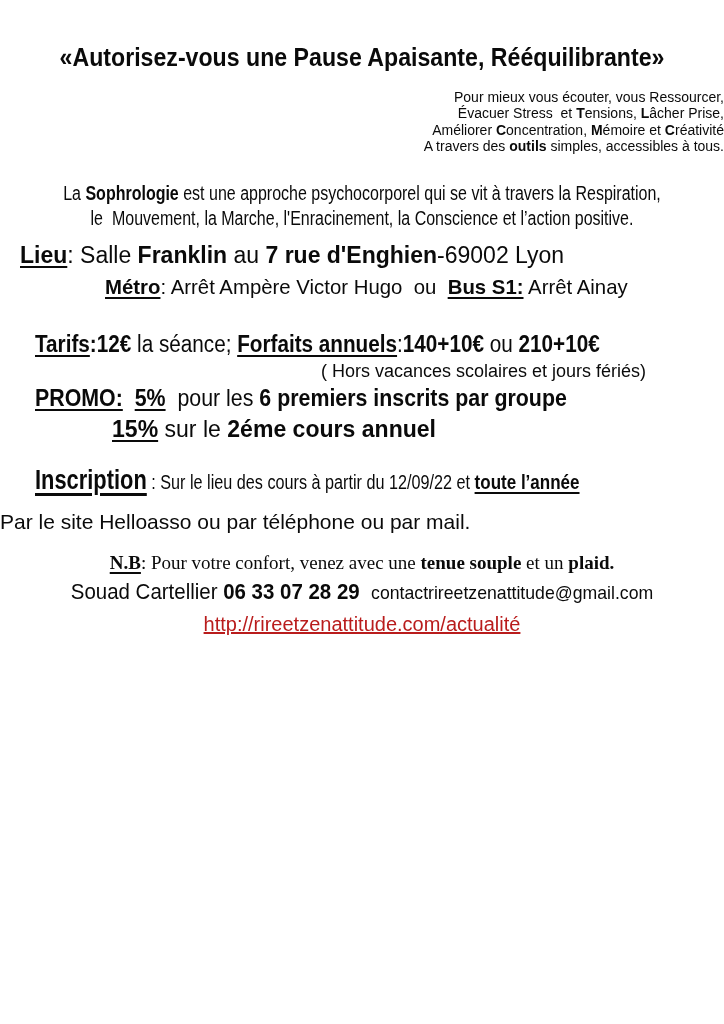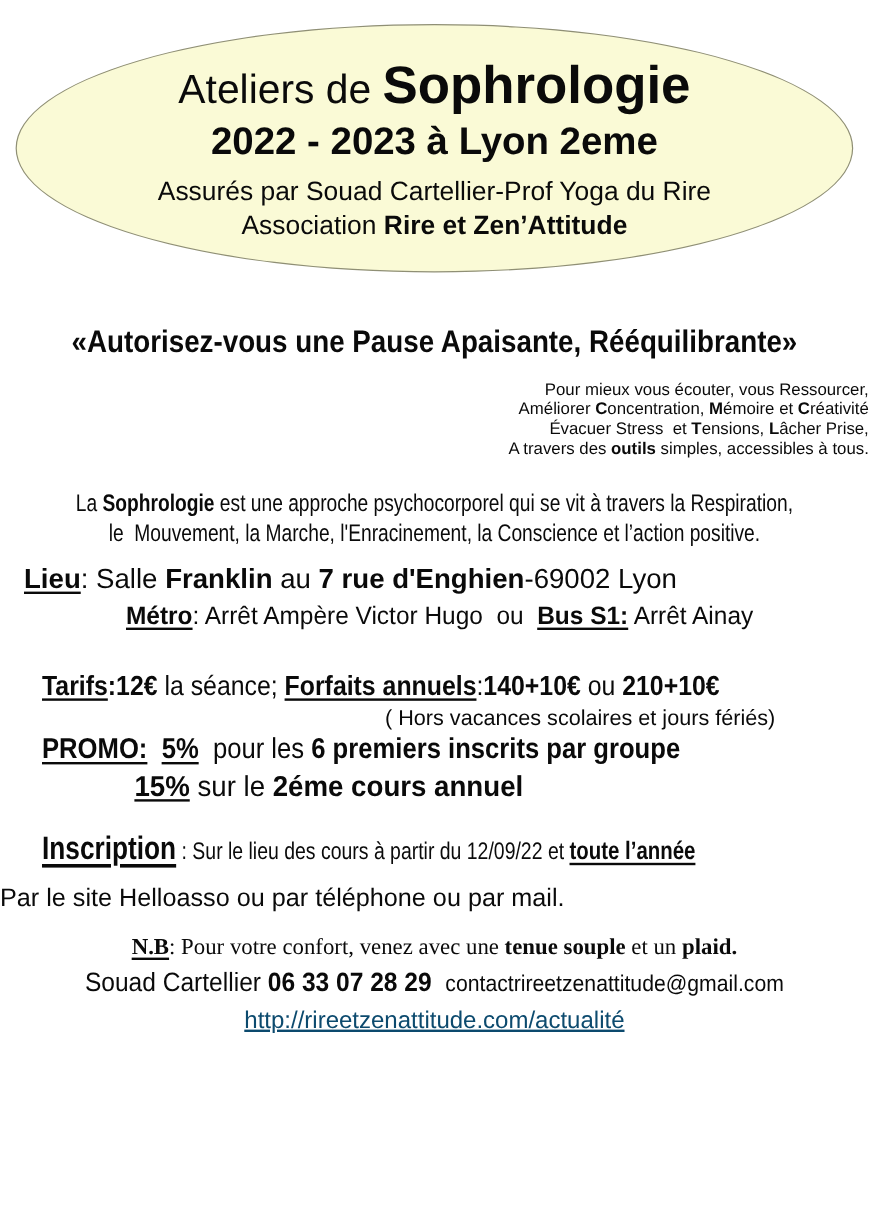--- a/index.html
+++ b/index.html
@@ -49,40 +49,34 @@
   .site { margin-top: 14px; font-size: 21px; text-align: left; }
 
   
   .nb { margin-top: 18px; font-size: 19px; text-align: center; font-family: Liberation Serif, serif; }
 
   
   .contact1 { margin-top: 22px; font-size: 21px; text-align: center; }
   .contact2 { margin-top: 5px; font-size: 22px; text-align: center; transform: scaleX(.93); transform-origin: 50% 0; }
   .contact2 .email { font-size: 19px; }
   .link-line { margin-top: 8px; font-size: 20px; text-align: center; }
-  .link-line .url { color: #0c4a6e; text-decoration: underline; cursor: pointer; }
+  .link-line .url { color: #b91c1c; text-decoration: underline; cursor: pointer; }
 </style>
 </head>
 <body>
 
 <div class="page">
 
-  <div class="ellipse">
-    <div class="e-title ln"><span>Ateliers de </span><span class="t-main">Sophrologie</span></div>
-    <div class="e-season ln">2022 - 2023 à Lyon 2eme</div>
-    <div class="e-by ln">Assurés par Souad Cartellier-Prof Yoga du Rire</div>
-    <div class="e-assoc ln"><span>Association </span><span class="b">Rire et Zen’Attitude</span></div>
-  </div>
 
   <div class="tagline ln">«Autorisez-vous une Pause Apaisante, Rééquilibrante»</div>
 
   <div class="benefits">
     <div class="ln">Pour mieux vous écouter, vous Ressourcer,</div>
+    <div class="ln"><span>Évacuer Stress  et </span><span class="b">T</span><span>ensions, </span><span class="b">L</span><span>âcher Prise,</span></div>
     <div class="ln"><span>Améliorer </span><span class="b">C</span><span>oncentration, </span><span class="b">M</span><span>émoire et </span><span class="b">C</span><span>réativité</span></div>
-    <div class="ln"><span>Évacuer Stress  et </span><span class="b">T</span><span>ensions, </span><span class="b">L</span><span>âcher Prise,</span></div>
     <div class="ln"><span>A travers des </span><span class="b">outils</span><span> simples, accessibles à tous.</span></div>
   </div>
 
   <div class="about">
     <div class="ln"><span>La </span><span class="b">Sophrologie</span><span> est une approche psychocorporel qui se vit à travers la Respiration,</span></div>
     <div class="ln">le  Mouvement, la Marche, l'Enracinement, la Conscience et l’action positive.</div>
   </div>
 
 
   <div class="lieu ln"><span class="bu">Lieu</span><span>: Salle </span><span class="b">Franklin</span><span> au </span><span class="b">7 rue d'Enghien</span><span>-69002 Lyon</span></div>

